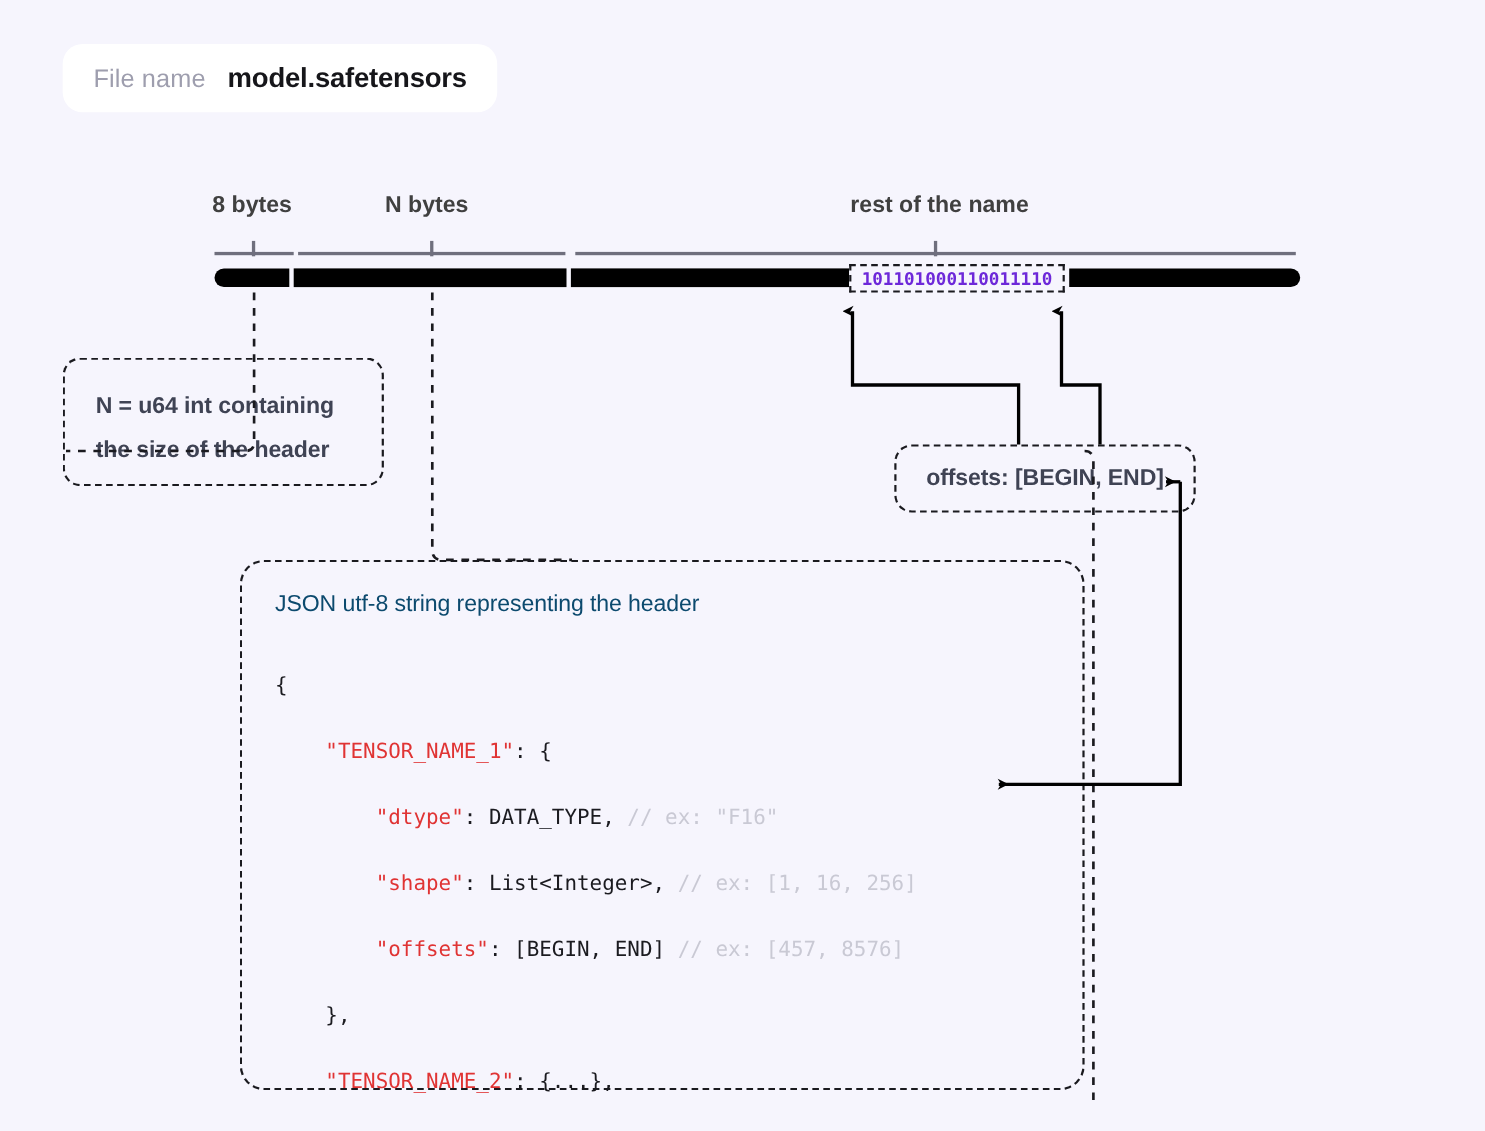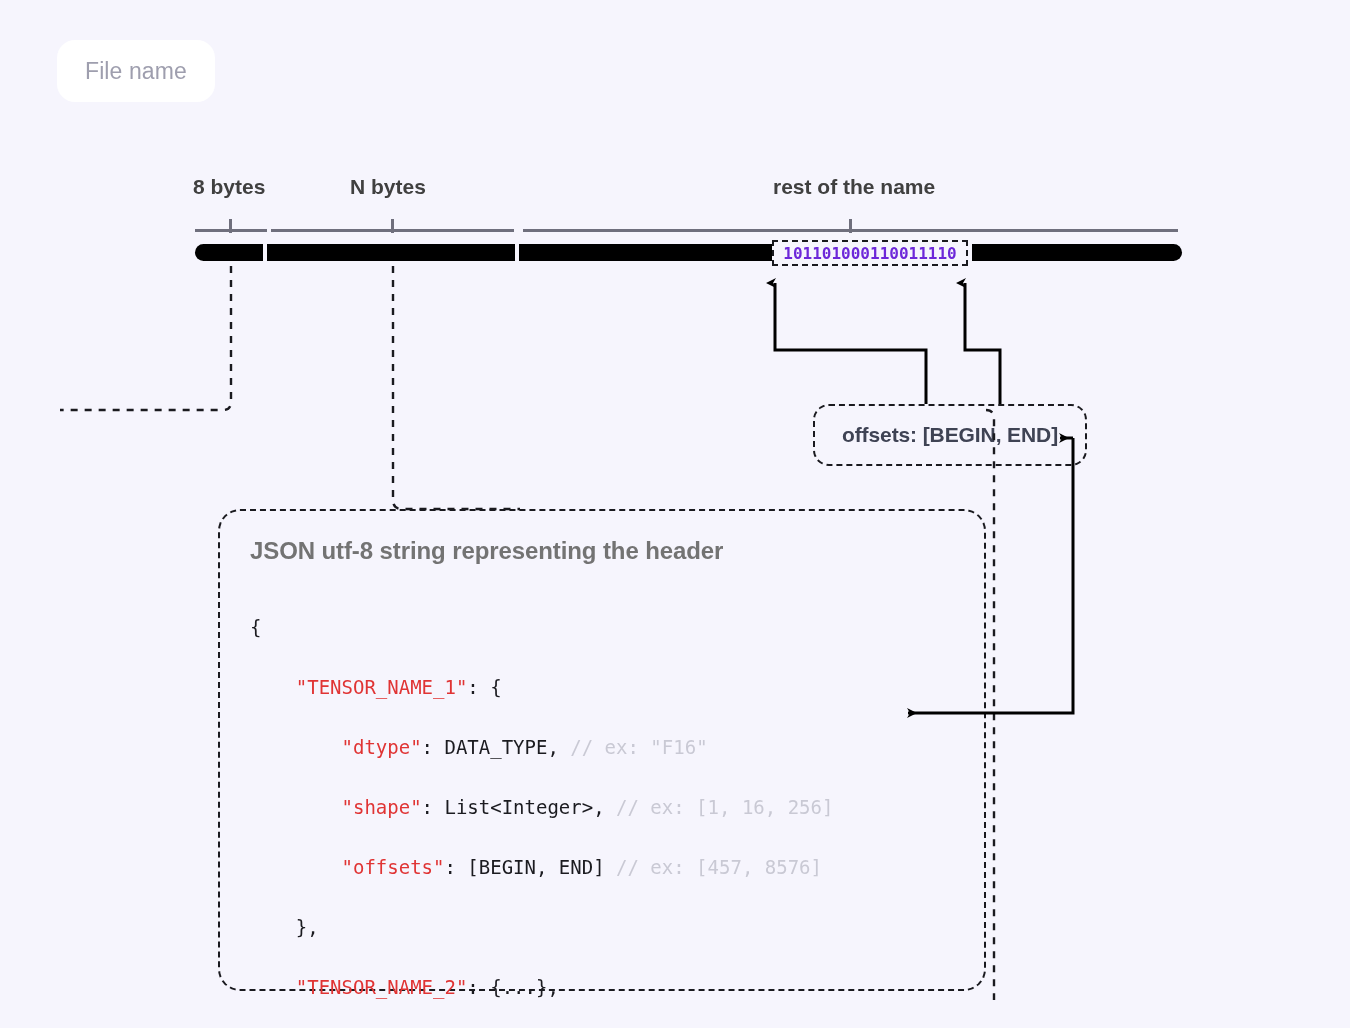--- a/index.html
+++ b/index.html
@@ -123,23 +123,23 @@
     position: absolute;
     left: 218px; top: 509px;
     width: 768px; height: 482px;
     border: 2px dashed #1a1a1f;
     border-radius: 22px;
     background: #f6f5fd;
     box-sizing: border-box;
     padding: 26px 0 0 30px;
   }
   .json-title {
-    font-size: 24px;
-    font-weight: 700;
-    color: #737373;
+    font-size: 21px;
+    font-weight: 400;
+    color: #0c4a6e;
     letter-spacing: -0.1px;
     margin-bottom: 17px;
   }
   .code {
     font-family: "DejaVu Sans Mono", monospace;
     font-size: 19px;
     line-height: 30px;
     color: #1b1b20;
     white-space: pre;
   }
@@ -157,20 +157,21 @@
     pointer-events: none;
   }
 </style>
 </head>
 <body>
 
 <div class="stage">
 
   <div class="filename-pill">
     <span class="filename-label">File name</span>
+    <span class="filename-value">model.safetensors</span>
   </div>
 
   <div class="seg-label" style="left:193px; top:175px;">8 bytes</div>
   <div class="seg-label" style="left:350px; top:175px;">N bytes</div>
   <div class="seg-label" style="left:773px; top:175px;">rest of the name</div>
 
   <div class="ruler-line" style="left:195px; top:229px; width:72px;"></div>
   <div class="ruler-tick" style="left:229px; top:219px;"></div>
 
   <div class="ruler-line" style="left:271px; top:229px; width:243px;"></div>
@@ -180,20 +181,24 @@
   <div class="ruler-tick" style="left:849px; top:219px;"></div>
 
   <div class="bar-seg cap-left" style="left:195px; top:244px; width:68px;"></div>
   <div class="bar-seg" style="left:267px; top:244px; width:248px;"></div>
   <div class="bar-seg" style="left:519px; top:244px; width:253px;"></div>
 
   <div class="binary-chip" style="left:772px; top:240px; width:196px; height:26px;">101101000110011110</div>
 
   <div class="bar-seg cap-right" style="left:972px; top:244px; width:210px;"></div>
 
+  <div class="callout" id="n-callout">
+    <div class="callout-text">N = u64 int containing</div>
+    <div class="callout-text">the size of the header</div>
+  </div>
 
   <div class="callout" id="offsets-callout">
     <div class="callout-text">offsets: [BEGIN, END]</div>
   </div>
 
   <div id="json-panel">
     <div class="json-title">JSON utf-8 string representing the header</div>
 
     <div class="code">
 <div><span>{</span></div>

